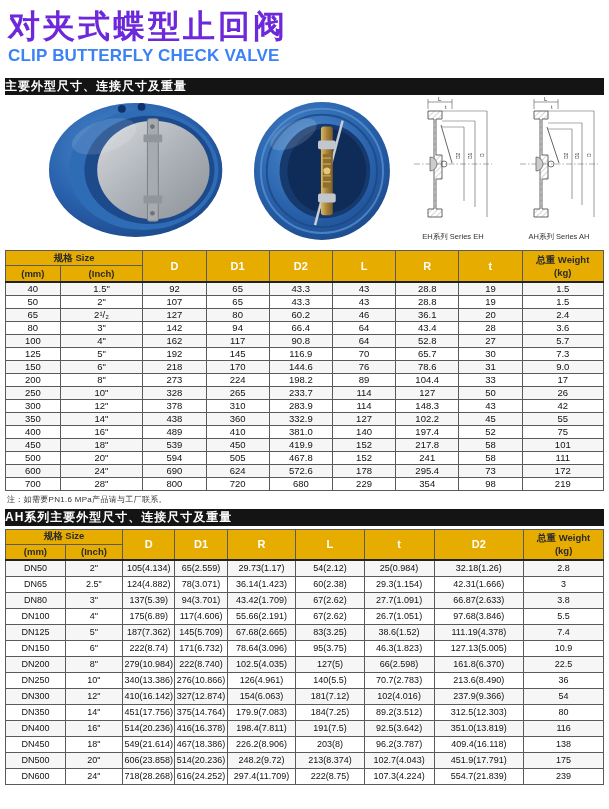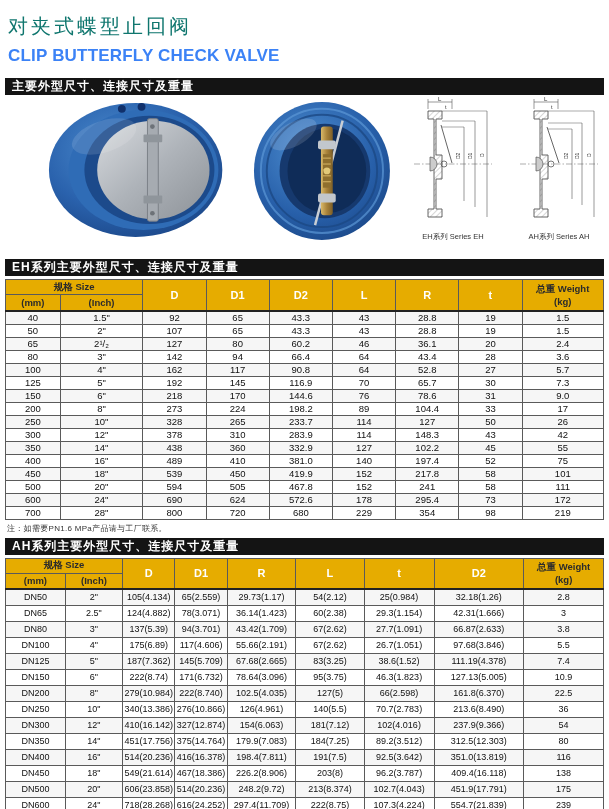--- a/index.html
+++ b/index.html
@@ -2,25 +2,25 @@
 <html><head>
 <meta charset="utf-8">
 <style>
   * { margin:0; padding:0; box-sizing:border-box; }
   html,body { width:609px; background:#fff; font-family:"Liberation Sans","DejaVu Sans",sans-serif; }
   body { height:809px; overflow:hidden; }
 
   .page { width:609px; height:809px; position:relative; }
 
   .titles { padding:8px 0 0 8px; }
-  .title-zh { font-size:20px; font-weight:normal; color:#0f766e; letter-spacing:3px; line-height:36px; }
+  .title-zh { font-size:32px; font-weight:bold; color:#6d28d9; letter-spacing:3px; line-height:36px; }
   .title-en { font-size:17px; font-weight:bold; color:#3b82f6; letter-spacing:0.2px; line-height:20px; margin-top:2px; }
 
   .section-bar { margin:12px 5px 0 5px; height:17px; background:#141414; color:#fff;
-                 font-size:12px; font-weight:bold; line-height:17px; padding-left:7px; letter-spacing:1px; }
+                 font-size:12px; font-weight:bold; line-height:17px; letter-spacing:1px; }
 
   .images-row { margin:2px 5px 0 5px; height:150px; display:flex; align-items:flex-start; }
   .img-box { position:relative; }
   .photo-a { margin-left:40px; width:198px; height:146px; }
   .photo-b { margin-left:12px; width:142px; height:146px; margin-top:2px; }
   .draw-col { margin-left:16px; width:90px; display:flex; flex-direction:column; align-items:center; }
   .draw-col svg { width:90px; height:132px; }
   .draw-caption { font-size:7.5px; color:#333; margin-top:3px; white-space:nowrap; }
 
   table { width:599px; margin:3px 5px 0 5px; border-collapse:collapse; table-layout:fixed; }
@@ -180,21 +180,20 @@
         <line x1="34" y1="26" x2="68" y2="26" stroke="#555" stroke-width="0.5"></line>
         <line x1="34" y1="14" x2="80" y2="14" stroke="#555" stroke-width="0.5"></line>
         <text x="54" y="62" font-size="5" fill="#333" transform="rotate(-90 54 62)">D2</text>
         <text x="65" y="62" font-size="5" fill="#333" transform="rotate(-90 65 62)">D1</text>
         <text x="77" y="60" font-size="5" fill="#333" transform="rotate(-90 77 60)">D</text>
       </svg>
       <div class="draw-caption">AH系列 Series AH</div>
     </div>
   </div>
 
-  <div class="section-bar">EH系列主要外型尺寸、连接尺寸及重量</div>
 
   <table class="eh-table" id="eh-table">
     <colgroup>
       <col class="c-mm">
         <col class="c-inch">
       <col class="c-dim">
         <col class="c-dim">
         <col class="c-dim">
         <col class="c-dim">
         <col class="c-dim">

